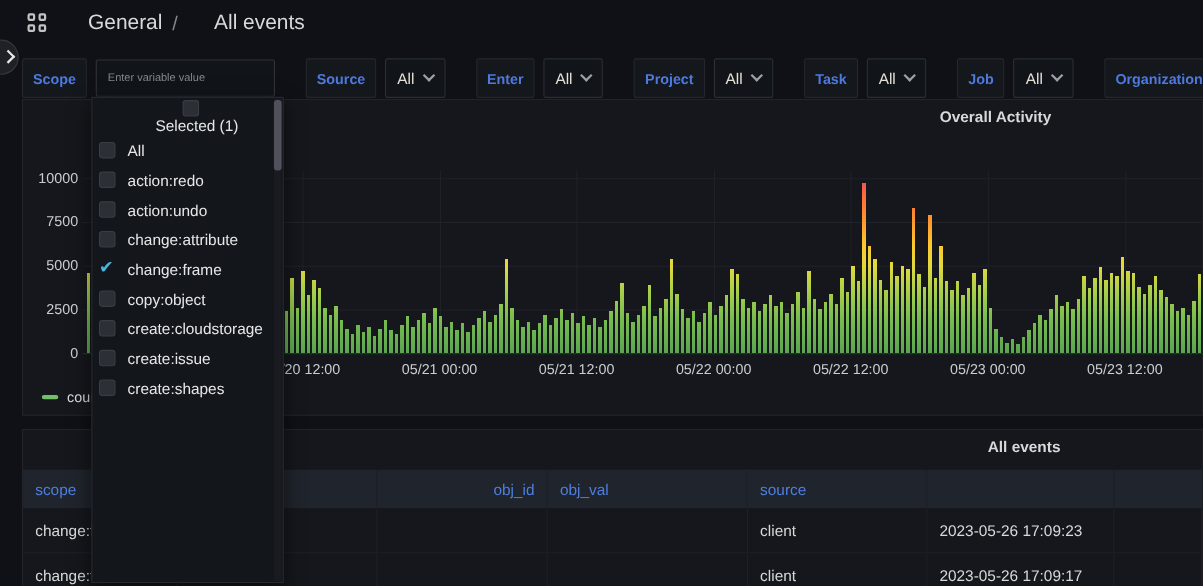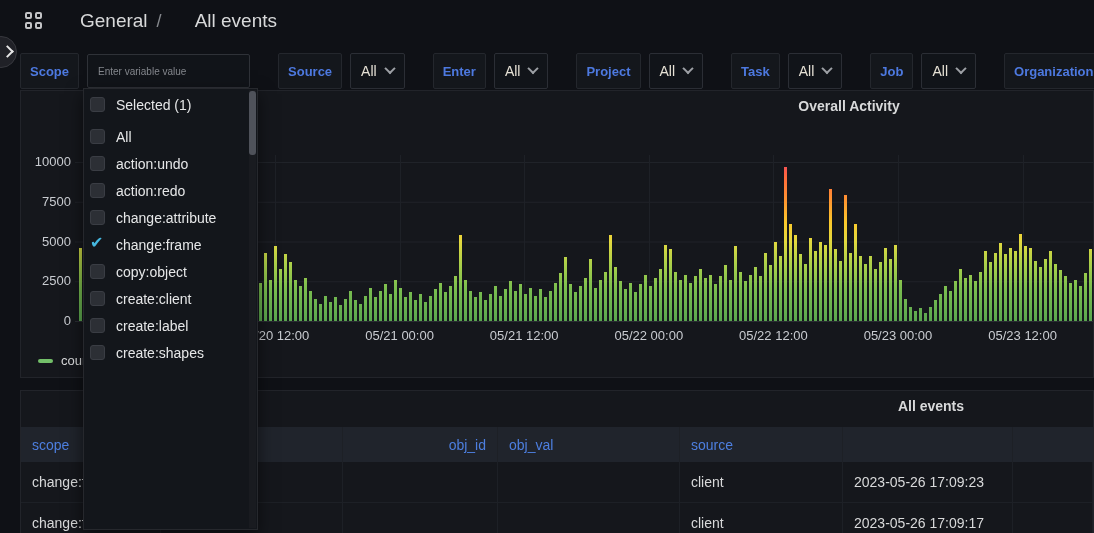--- a/index.html
+++ b/index.html
@@ -29,21 +29,21 @@
     transform:rotate(-45deg) translate(1px,-1px);margin-left:9px;margin-top:-3px;}
   .scope-input{height:34px;width:163px;box-sizing:border-box;background:#111419;border:1px solid #2f3238;border-radius:2px;
     color:#a3a3a3;font-size:10px;padding:0 10px;outline:none;}
   .scope-input::placeholder{color:#84878d;}
 
   
   .panel{position:absolute;background:#15171c;border:1px solid #22242a;box-sizing:border-box;}
   #chart-panel{left:20px;top:90px;width:1074px;height:288px;}
   #table-panel{left:20px;top:390px;width:1074px;height:160px;}
   .panel-title{position:absolute;top:7px;font-size:14px;font-weight:600;color:#d8d9da;transform:translateX(-50%);white-space:nowrap;}
-  #chart-title{left:828px;}
+  #chart-title{left:884px;}
   #table-title{left:910px;}
 
   
   #chart-svg{position:absolute;left:0;top:0;}
   .legend{position:absolute;left:17px;bottom:9px;display:flex;align-items:center;}
   .legend-swatch{width:15px;height:4px;border-radius:2px;background:#73bf69;margin-right:8px;}
   .legend-label{font-size:13px;color:#d8d9da;}
 
   
   .grid-table{position:absolute;left:0;top:36px;width:1072px;}
@@ -53,21 +53,21 @@
   .tbody-row{height:40px;border-bottom:1px solid #1d2026;}
   .tcell{display:flex;align-items:center;padding:0 11px;font-size:14px;color:#d8d9da;
     border-right:1px solid #1d2026;overflow:hidden;white-space:nowrap;box-sizing:border-box;}
   .tcell.right{justify-content:flex-end;}
 
   
   .dropdown{position:absolute;left:83px;top:88px;width:175px;height:442px;background:#13161b;
     border:1px solid #26282d;box-sizing:border-box;z-index:30;box-shadow:0 6px 16px rgba(0,0,0,.55);
     padding-top:2px;overflow:hidden;}
   .dd-item{height:27px;display:flex;align-items:center;padding-left:6px;cursor:pointer;}
-  .dd-item.first{margin-bottom:5px;}
+  .dd-item.first{margin-bottom:5px;flex-direction:column;}
   .dd-check{width:15px;height:15px;border-radius:3px;background:#2c2f35;border:1px solid #3a3d44;
     box-sizing:border-box;position:relative;flex:0 0 15px;}
   .dd-check.checked{background:transparent;border-color:transparent;}
   .dd-check.checked::after{content:"\2714";position:absolute;left:-1px;top:-5px;color:#45b8e0;font-size:16px;}
   .dd-label{margin-left:11px;font-size:14px;color:#e6e7e8;white-space:nowrap;}
   .dd-scrollbar{position:absolute;right:1px;top:1px;width:7px;height:438px;background:#191b20;}
   .dd-thumb{position:absolute;left:0;top:1px;width:7px;height:64px;background:#4f525a;border-radius:3px;}
 </style>
 </head>
 <body>
@@ -428,45 +428,45 @@
         <div class="dd-item first">
           <span class="dd-check"></span>
           <span class="dd-label">Selected (1)</span>
         </div>
         <div class="dd-item">
           <span class="dd-check"></span>
           <span class="dd-label">All</span>
         </div>
         <div class="dd-item">
           <span class="dd-check"></span>
+          <span class="dd-label">action:redo</span>
+        </div>
+        <div class="dd-item">
+          <span class="dd-check"></span>
           <span class="dd-label">action:undo</span>
-        </div>
-        <div class="dd-item">
-          <span class="dd-check"></span>
-          <span class="dd-label">action:redo</span>
         </div>
         <div class="dd-item">
           <span class="dd-check"></span>
           <span class="dd-label">change:attribute</span>
         </div>
         <div class="dd-item">
           <span class="dd-check checked"></span>
           <span class="dd-label">change:frame</span>
         </div>
         <div class="dd-item">
           <span class="dd-check"></span>
           <span class="dd-label">copy:object</span>
         </div>
         <div class="dd-item">
           <span class="dd-check"></span>
-          <span class="dd-label">create:client</span>
-        </div>
-        <div class="dd-item">
-          <span class="dd-check"></span>
-          <span class="dd-label">create:label</span>
+          <span class="dd-label">create:cloudstorage</span>
+        </div>
+        <div class="dd-item">
+          <span class="dd-check"></span>
+          <span class="dd-label">create:issue</span>
         </div>
         <div class="dd-item">
           <span class="dd-check"></span>
           <span class="dd-label">create:shapes</span>
         </div>
       </div>
     <div class="dd-scrollbar">
       <div class="dd-thumb"></div>
     </div>
   </div>

